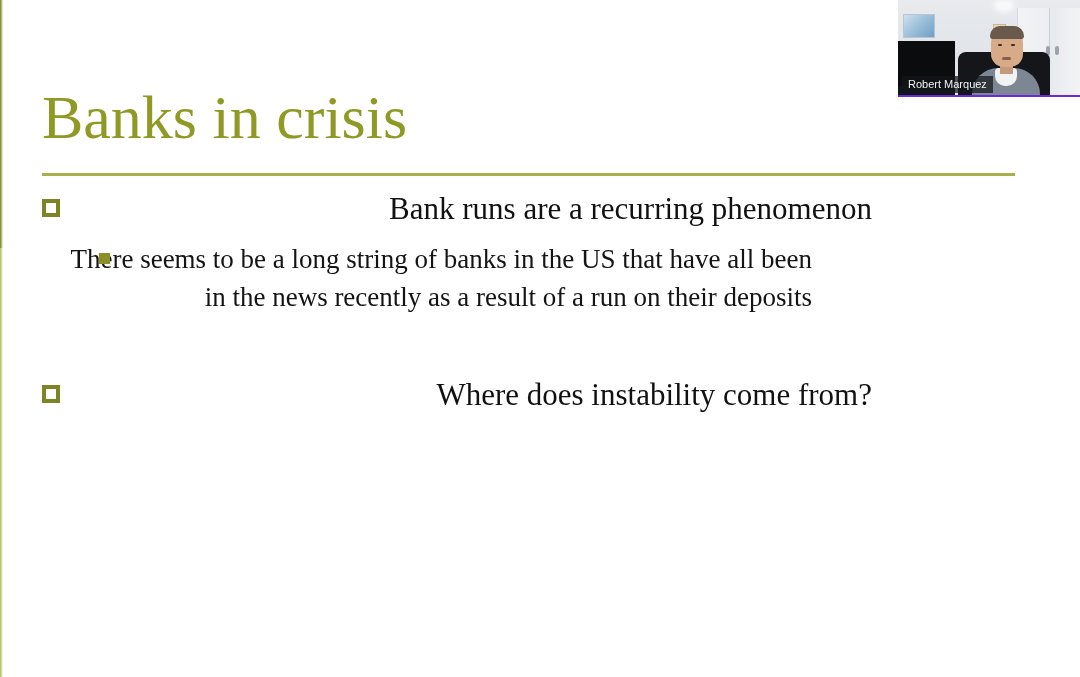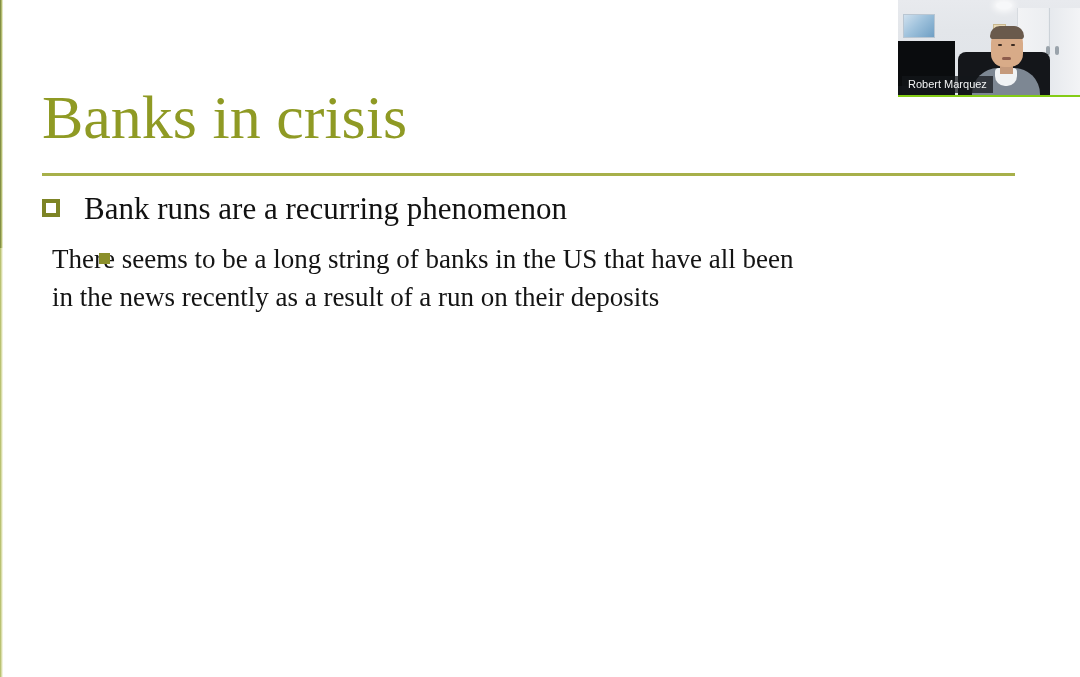--- a/index.html
+++ b/index.html
@@ -34,20 +34,21 @@
     top: 0;
     width: 3px;
     height: 248px;
     background: linear-gradient(to right, #6c7a30 0%, #b9c274 55%, #fbfbf2 100%);
   }
 
   
   .slide {
     position: absolute;
     inset: 0;
+    text-align: right;
   }
 
   .slide-title {
     position: absolute;
     left: 42px;
     top: 86px;
     font-size: 62px;
     line-height: 1.0;
     color: #8f9a24;
     font-family: "Liberation Serif", serif;
@@ -115,21 +116,21 @@
 
   
   .webcam {
     position: absolute;
     left: 898px;
     top: 0;
     width: 182px;
     height: 97px;
     overflow: hidden;
     background: #0b0e12;
-    border-bottom: 2px solid #84cc16;
+    border-bottom: 2px solid #6d28d9;
     box-sizing: border-box;
   }
   .wc-scene {
     position: absolute;
     inset: 0;
     background:
       
       linear-gradient(to bottom, #e8eaee 0%, #e3e6ea 32%, #dfe3e8 100%);
   }
   
@@ -332,20 +333,24 @@
       <div class="gap-sm"></div>
 
       <div class="l2">
         <span class="marker"></span>
         <span>There seems to be a long string of banks in the US that have all been in the news recently as a result of a run on their deposits</span>
       </div>
 
 
       <div class="gap-lg"></div>
 
+      <div class="l1">
+        <span class="marker"></span>
+        <span>Where does instability come from?</span>
+      </div>
 
       <div class="gap-md"></div>
 
 
       <div class="gap-md"></div>
 
 
     </div>
   </div>
 

